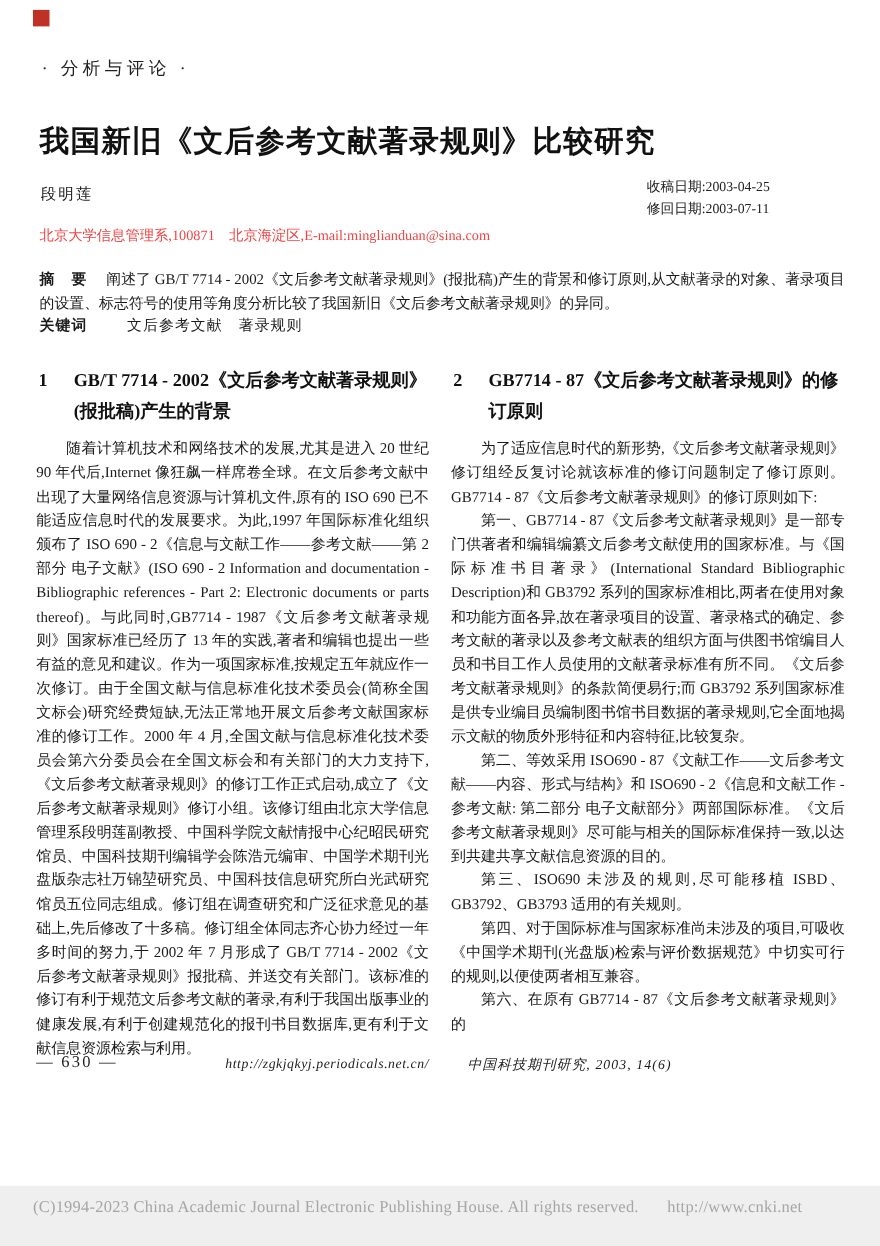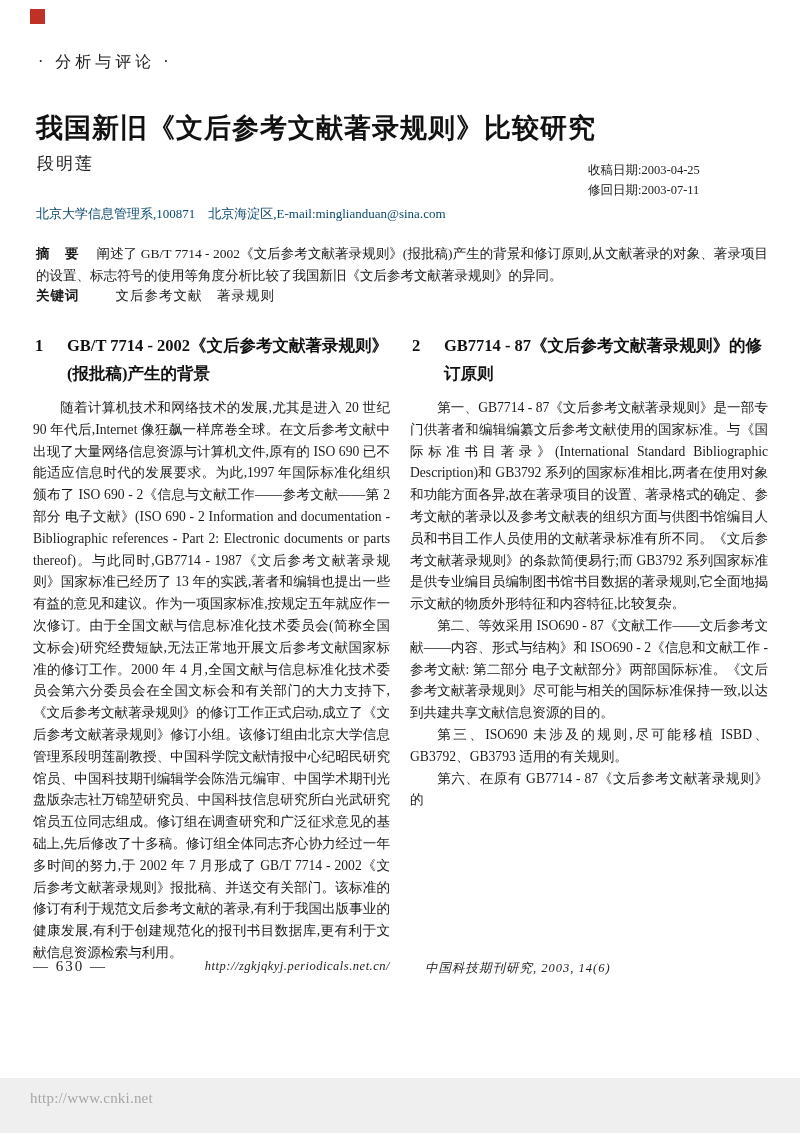--- a/index.html
+++ b/index.html
@@ -16,26 +16,26 @@
   .kicker {
     position:absolute; left:38px; top:52px;
     font-size:16px; letter-spacing:4px; color:#222;
   }
 
   .paper-title {
     position:absolute; left:36px; top:110px; width:720px;
     font-size:27px; font-weight:700; letter-spacing:1px; color:#111;
   }
 
-  .author { position:absolute; left:37px; top:152px; font-size:17px; letter-spacing:2px; }
+  .author { position:absolute; left:37px; top:168px; font-size:14px; letter-spacing:2px; }
 
   .dates { position:absolute; left:588px; top:160px; font-size:12.5px; line-height:20px; color:#222; }
   .dates div { white-space:nowrap; }
 
-  .affiliation { position:absolute; left:36px; top:205px; font-size:13px; color:#0c4a6e; }
+  .affiliation { position:absolute; left:36px; top:205px; font-size:13px; color:#ef4444; }
 
   .abstract {
     position:absolute; left:36px; top:243px; width:732px;
     font-size:13.5px; line-height:22px; text-align:justify; color:#1a1a1a;
   }
   .abstract .label { font-weight:700; letter-spacing:6px; margin-right:12px; }
   .keywords { position:absolute; left:36px; top:287px; font-size:13.5px; }
   .keywords .label { font-weight:700; letter-spacing:1px; margin-right:36px; }
   .keywords .kw { letter-spacing:1px; }
 
@@ -50,21 +50,21 @@
   }
   .sec-num { position:absolute; left:2px; top:0; }
 
   .column p {
     font-size:13.6px; line-height:21.8px; text-align:justify;
     text-indent:2em; color:#1a1a1a;
   }
 
   .col-footer-left {
     position:absolute; left:33px; top:958px; width:357px;
-    display:flex; justify-content:space-between; align-items:center;
+    display:flex; justify-content:space-between; align-items:flex-end;
   }
   .page-number { font-size:15px; letter-spacing:2px; }
   .site-url { font-size:12.5px; font-style:italic; letter-spacing:0.5px; }
   .col-footer-right { position:absolute; left:398px; top:960px; font-size:12.5px; font-style:italic; letter-spacing:1px;margin-left:27px; }
 
   .bottom-bar {
     position:absolute; left:0; top:1078px; width:800px; height:55px;
     background:#efefef;
   }
   .bottom-bar .inner {
@@ -107,32 +107,35 @@
       <span>GB/T 7714 - 2002《文后参考文献著录规则》(报批稿)产生的背景</span>
     </div>
     <p>随着计算机技术和网络技术的发展,尤其是进入 20 世纪 90 年代后,Internet 像狂飙一样席卷全球。在文后参考文献中出现了大量网络信息资源与计算机文件,原有的 ISO 690 已不能适应信息时代的发展要求。为此,1997 年国际标准化组织颁布了 ISO 690 - 2《信息与文献工作——参考文献——第 2 部分 电子文献》(ISO 690 - 2 Information and documentation - Bibliographic references - Part 2: Electronic documents or parts thereof)。与此同时,GB7714 - 1987《文后参考文献著录规则》国家标准已经历了 13 年的实践,著者和编辑也提出一些有益的意见和建议。作为一项国家标准,按规定五年就应作一次修订。由于全国文献与信息标准化技术委员会(简称全国文标会)研究经费短缺,无法正常地开展文后参考文献国家标准的修订工作。2000 年 4 月,全国文献与信息标准化技术委员会第六分委员会在全国文标会和有关部门的大力支持下,《文后参考文献著录规则》的修订工作正式启动,成立了《文后参考文献著录规则》修订小组。该修订组由北京大学信息管理系段明莲副教授、中国科学院文献情报中心纪昭民研究馆员、中国科技期刊编辑学会陈浩元编审、中国学术期刊光盘版杂志社万锦堃研究员、中国科技信息研究所白光武研究馆员五位同志组成。修订组在调查研究和广泛征求意见的基础上,先后修改了十多稿。修订组全体同志齐心协力经过一年多时间的努力,于 2002 年 7 月形成了 GB/T 7714 - 2002《文后参考文献著录规则》报批稿、并送交有关部门。该标准的修订有利于规范文后参考文献的著录,有利于我国出版事业的健康发展,有利于创建规范化的报刊书目数据库,更有利于文献信息资源检索与利用。</p>
   </div>
 
   <div class="column right">
     <div class="sec-heading">
       <span class="sec-num">2</span>
       <span>GB7714 - 87《文后参考文献著录规则》的修订原则</span>
     </div>
+    <p>为了适应信息时代的新形势,《文后参考文献著录规则》修订组经反复讨论就该标准的修订问题制定了修订原则。GB7714 - 87《文后参考文献著录规则》的修订原则如下:</p>
     <p>第一、GB7714 - 87《文后参考文献著录规则》是一部专门供著者和编辑编纂文后参考文献使用的国家标准。与《国际标准书目著录》(International Standard Bibliographic Description)和 GB3792 系列的国家标准相比,两者在使用对象和功能方面各异,故在著录项目的设置、著录格式的确定、参考文献的著录以及参考文献表的组织方面与供图书馆编目人员和书目工作人员使用的文献著录标准有所不同。《文后参考文献著录规则》的条款简便易行;而 GB3792 系列国家标准是供专业编目员编制图书馆书目数据的著录规则,它全面地揭示文献的物质外形特征和内容特征,比较复杂。</p>
     <p>第二、等效采用 ISO690 - 87《文献工作——文后参考文献——内容、形式与结构》和 ISO690 - 2《信息和文献工作 - 参考文献: 第二部分 电子文献部分》两部国际标准。《文后参考文献著录规则》尽可能与相关的国际标准保持一致,以达到共建共享文献信息资源的目的。</p>
     <p>第三、ISO690 未涉及的规则,尽可能移植 ISBD、GB3792、GB3793 适用的有关规则。</p>
+    <p>第四、对于国际标准与国家标准尚未涉及的项目,可吸收《中国学术期刊(光盘版)检索与评价数据规范》中切实可行的规则,以便使两者相互兼容。</p>
     <p>第六、在原有 GB7714 - 87《文后参考文献著录规则》的</p>
   </div>
 
   <div class="col-footer-left">
     <span class="page-number">—  630  —</span>
     <span class="site-url">http://zgkjqkyj.periodicals.net.cn/</span>
   </div>
 
   <div class="col-footer-right">中国科技期刊研究, 2003, 14(6)</div>
 
   <div class="bottom-bar">
     <div class="inner">
+      <span>(C)1994-2023 China Academic Journal Electronic Publishing House. All rights reserved.</span>
       <span>http://www.cnki.net</span>
     </div>
   </div>
 
 </div>
 
 </body></html>

